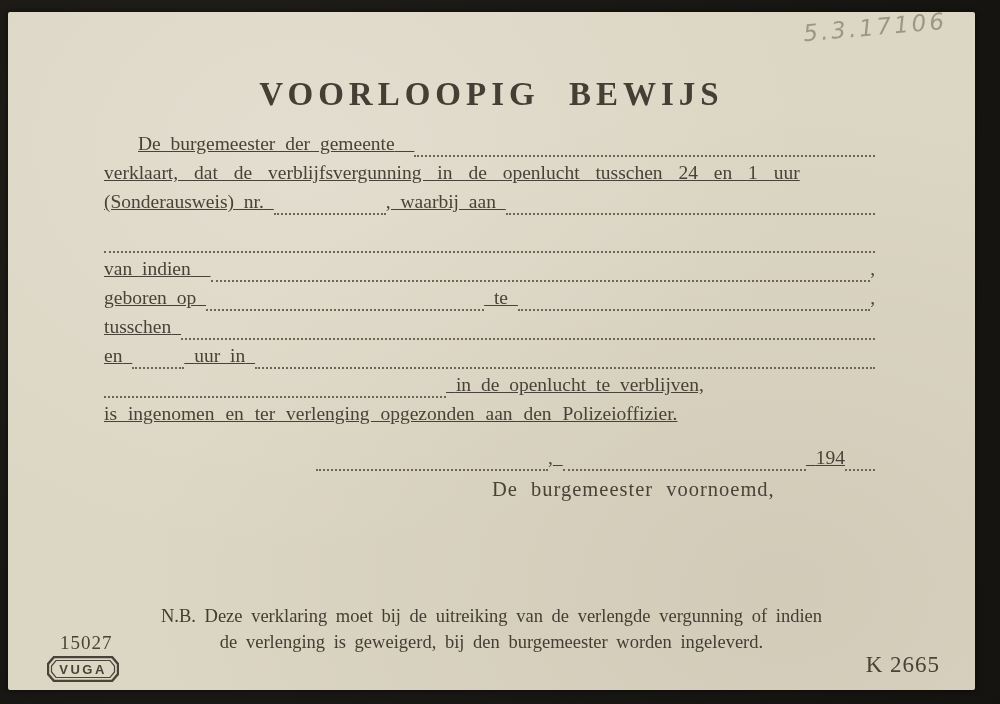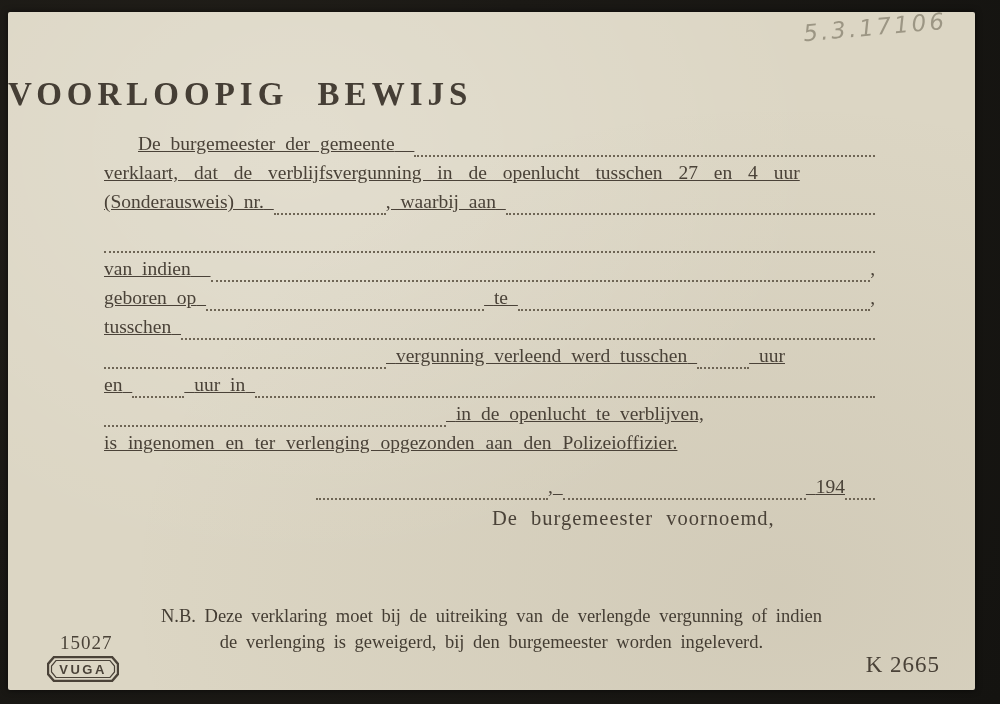--- a/index.html
+++ b/index.html
@@ -30,21 +30,21 @@
     font-family: "DejaVu Sans", sans-serif;
     font-style: italic;
     font-size: 23px;
     letter-spacing: 3px;
     color: #96907e;
     transform: rotate(-5deg);
     opacity: 0.9;
   }
   .title {
     margin-top: 64px;
-    text-align: left;
+    text-align: center;
     font-size: 33px;
     font-weight: bold;
     letter-spacing: 5px;
     word-spacing: 16px;
     color: #453e35;
   }
   .form {
     padding: 20px 100px 0 96px;
     font-size: 19.5px;
   }
@@ -118,21 +118,21 @@
 
   <div class="form">
 
     <div class="fl indent">
       <span class="t">De burgemeester der gemeente</span>
       <span class="t">  </span>
       <span class="dots"></span>
     </div>
 
     <div class="fl justified">
-      <span class="t">verklaart, dat de verblijfsvergunning in de openlucht tusschen 27 en 4 uur</span>
+      <span class="t">verklaart, dat de verblijfsvergunning in de openlucht tusschen 24 en 1 uur</span>
     </div>
 
     <div class="fl">
       <span class="t">(Sonderausweis) nr.</span>
       <span class="t"> </span>
       <span class="dots fixed" style="width:112px"></span>
       <span class="t">, waarbij aan</span>
       <span class="t"> </span>
       <span class="dots"></span>
     </div>
@@ -158,29 +158,20 @@
       <span class="dots"></span>
       <span class="t">,</span>
     </div>
 
     <div class="fl">
       <span class="t">tusschen</span>
       <span class="t"> </span>
       <span class="dots"></span>
     </div>
 
-    <div class="fl">
-      <span class="dots fixed" style="width:282px"></span>
-      <span class="t"> </span>
-      <span class="t">vergunning verleend werd tusschen</span>
-      <span class="t"> </span>
-      <span class="dots fixed" style="width:52px"></span>
-      <span class="t"> </span>
-      <span class="t">uur</span>
-    </div>
 
     <div class="fl">
       <span class="t">en</span>
       <span class="t"> </span>
       <span class="dots fixed" style="width:52px"></span>
       <span class="t"> </span>
       <span class="t">uur in</span>
       <span class="t"> </span>
       <span class="dots"></span>
     </div>

